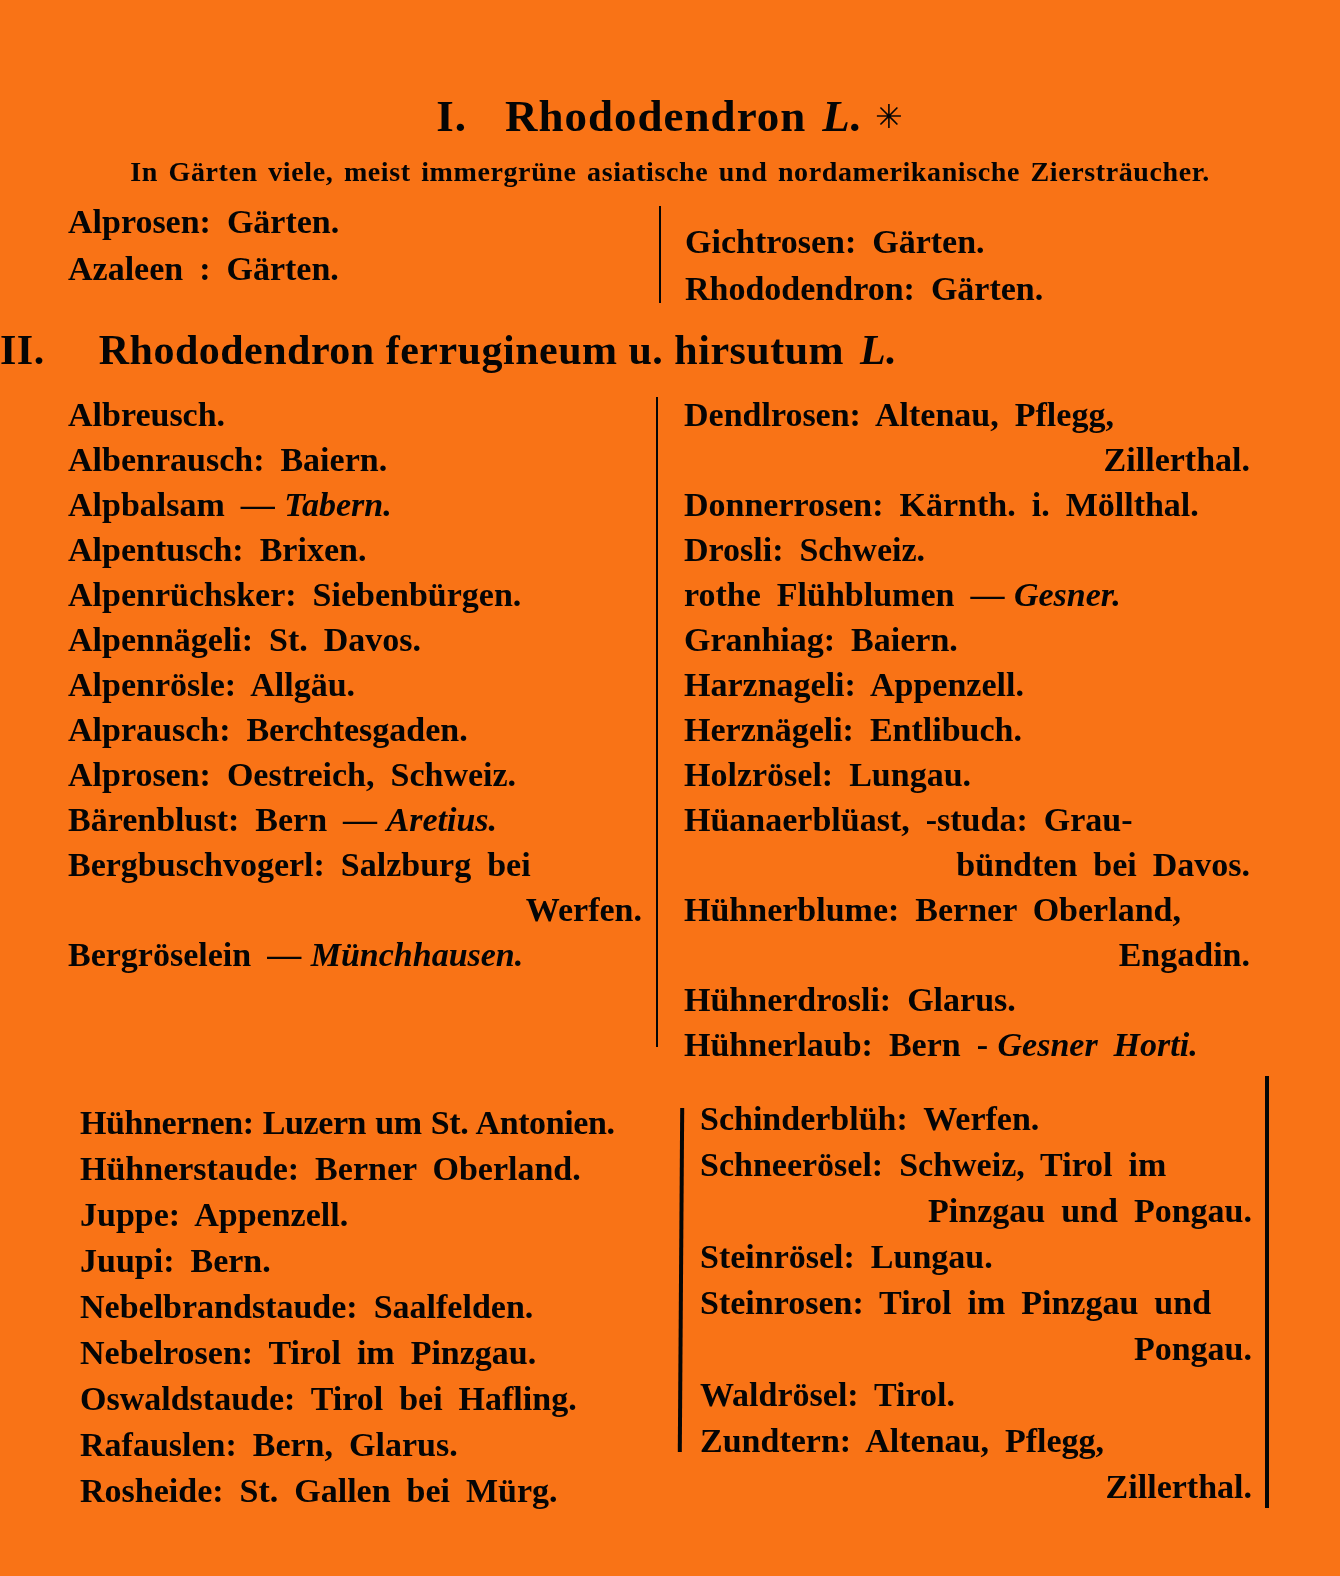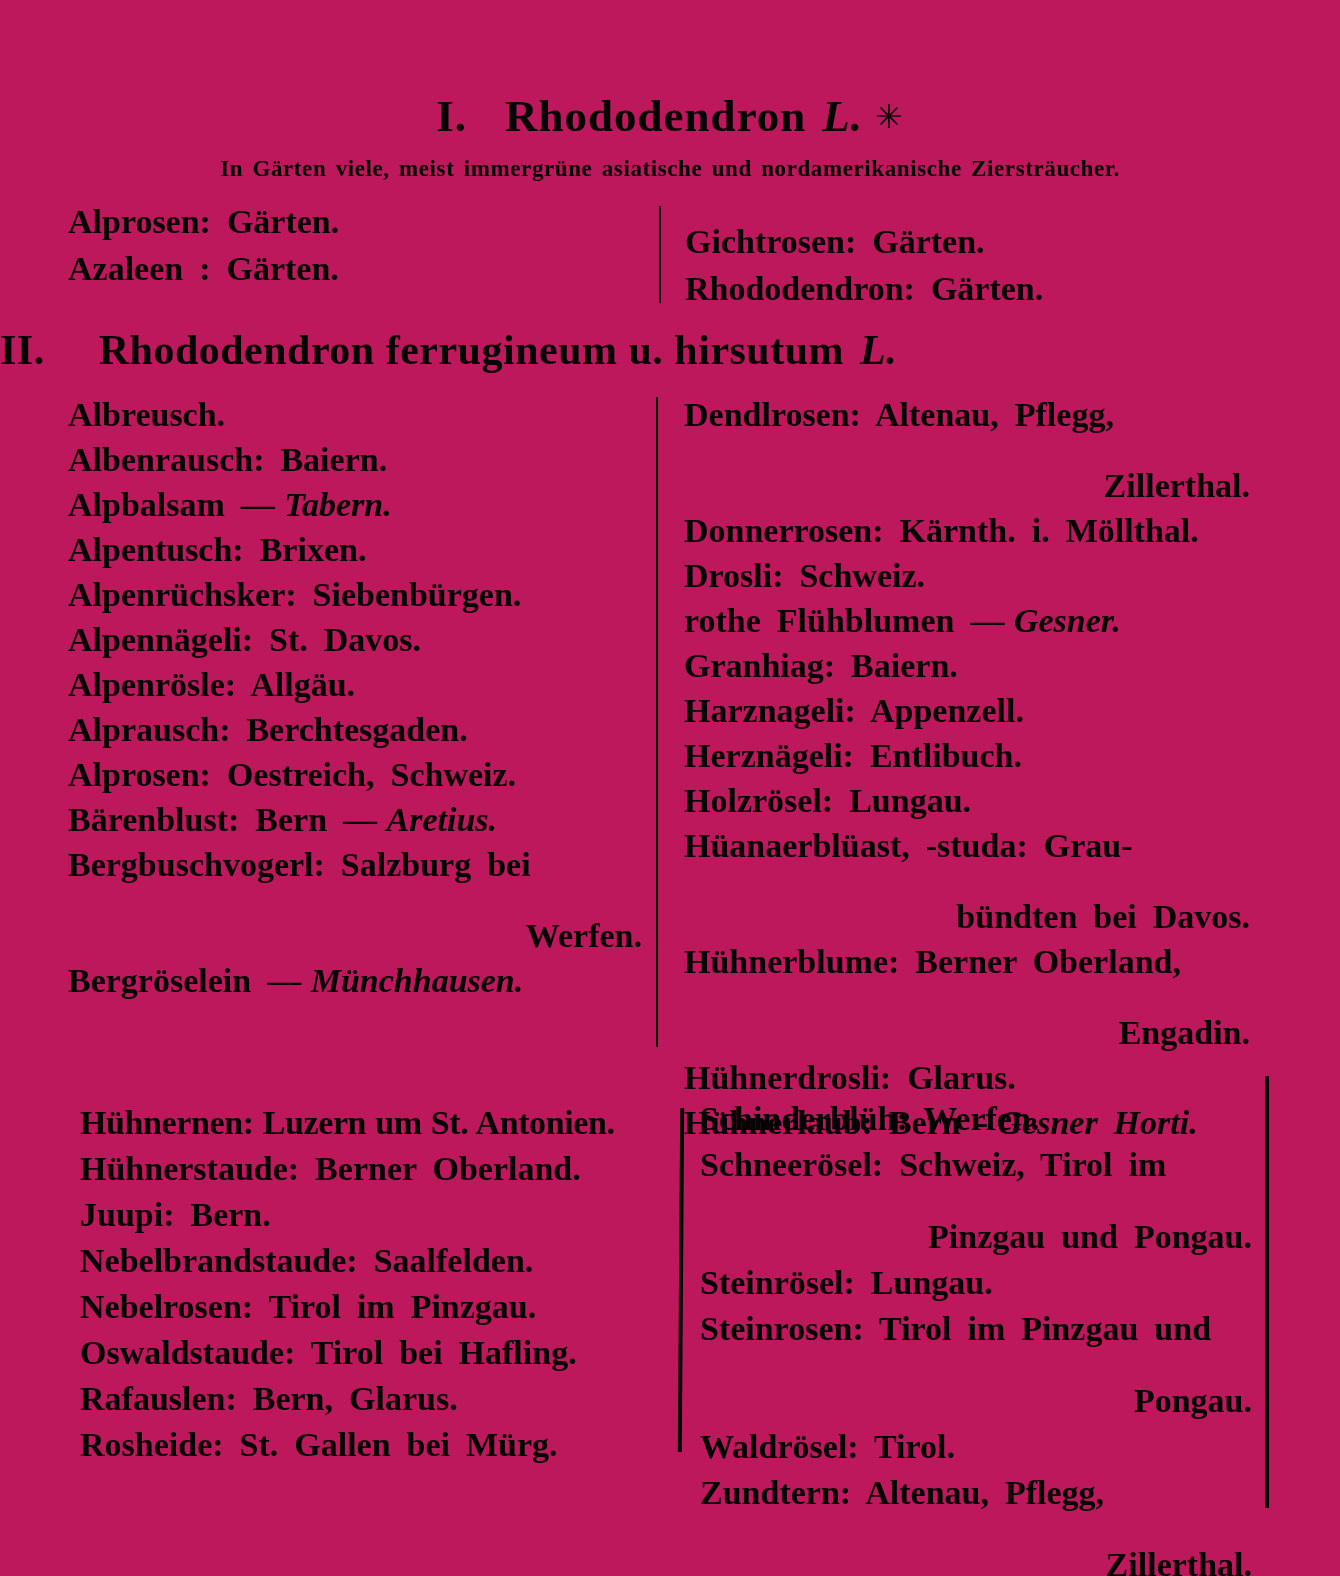--- a/index.html
+++ b/index.html
@@ -1,20 +1,20 @@
 <!DOCTYPE html>
 <html><head>
 <meta charset="utf-8">
 <style>
   html,body { margin:0; padding:0; background:#e8e8e8; }
   .page {
     position:relative;
     width:1340px; height:1576px;
     margin:0 auto;
-    background:#be185d;
+    background:#f97316;
     color:#050505;
     font-family:"Liberation Serif","DejaVu Serif",serif;
     font-weight:700;
     overflow:hidden;
   }
   
   .h1 {
     position:absolute; top:90px; left:0; width:100%;
     text-align:center; font-size:45px; letter-spacing:1px;
     white-space:nowrap;
@@ -22,40 +22,40 @@
   .h1 .numeral { margin-right:38px; }
   .h1 .author  { font-style:italic; margin-left:16px; }
   .flower {
     font-family:"DejaVu Sans",sans-serif;
     font-size:33px; margin-left:12px;
     position:relative; top:-3px;
   }
   .subtitle {
     position:absolute; top:156px; left:0; width:100%;
     margin:0; text-align:center;
-    font-size:23px; letter-spacing:0.6px; word-spacing:3px;
+    font-size:28px; letter-spacing:0.6px; word-spacing:3px;
     white-space:nowrap;
   }
   .h2 {
     position:absolute; top:326px; left:0; width:100%;
     text-align:left; font-size:42px; letter-spacing:0.5px;
     white-space:nowrap;
   }
   .h2 .numeral { margin-right:54px; }
   .h2 .author  { font-style:italic; margin-left:16px; }
 
   
   .col { position:absolute; }
   .entry {
     font-size:34px; line-height:45px;
     word-spacing:0.22em; white-space:nowrap;
   }
   .entry em { font-style:italic; margin-left:0.28em; }
   .entry.tight { word-spacing:0.03em; letter-spacing:-0.4px; }
-  .cont { font-size:34px; line-height:45px; text-align:right; white-space:nowrap; word-spacing:0.22em;margin-top:26px; }
+  .cont { font-size:34px; line-height:45px; text-align:right; white-space:nowrap; word-spacing:0.22em; }
 
   .s1l { left:68px;  top:198px; width:574px; }
   .s1r { left:685px; top:198px; width:565px;margin-top:20px; }
   .s1l .entry, .s1r .entry { line-height:47px; }
 
   .s2l { left:68px;  top:392px; width:574px; }
   .s2r { left:684px; top:392px; width:566px; }
 
   .s3l { left:80px;  top:1100px; width:578px; }
   .s3r { left:700px; top:1096px; width:552px; }
@@ -123,20 +123,21 @@
       <div class="cont">bündten bei Davos.</div>
       <div class="entry"><span>Hühnerblume: Berner Oberland,</span></div>
       <div class="cont">Engadin.</div>
       <div class="entry"><span>Hühnerdrosli: Glarus.</span></div>
       <div class="entry"><span>Hühnerlaub: Bern -</span><em>Gesner Horti.</em></div>
     </div>
 
   <div class="col s3l">
       <div class="entry tight"><span>Hühnernen: Luzern um St. Antonien.</span></div>
       <div class="entry"><span>Hühnerstaude: Berner Oberland.</span></div>
+      <div class="entry"><span>Juppe: Appenzell.</span></div>
       <div class="entry"><span>Juupi: Bern.</span></div>
       <div class="entry"><span>Nebelbrandstaude: Saalfelden.</span></div>
       <div class="entry"><span>Nebelrosen: Tirol im Pinzgau.</span></div>
       <div class="entry"><span>Oswaldstaude: Tirol bei Hafling.</span></div>
       <div class="entry"><span>Rafauslen: Bern, Glarus.</span></div>
       <div class="entry"><span>Rosheide: St. Gallen bei Mürg.</span></div>
     </div>
   <div class="vline d3"></div>
   <div class="col s3r">
       <div class="entry"><span>Schinderblüh: Werfen.</span></div>

